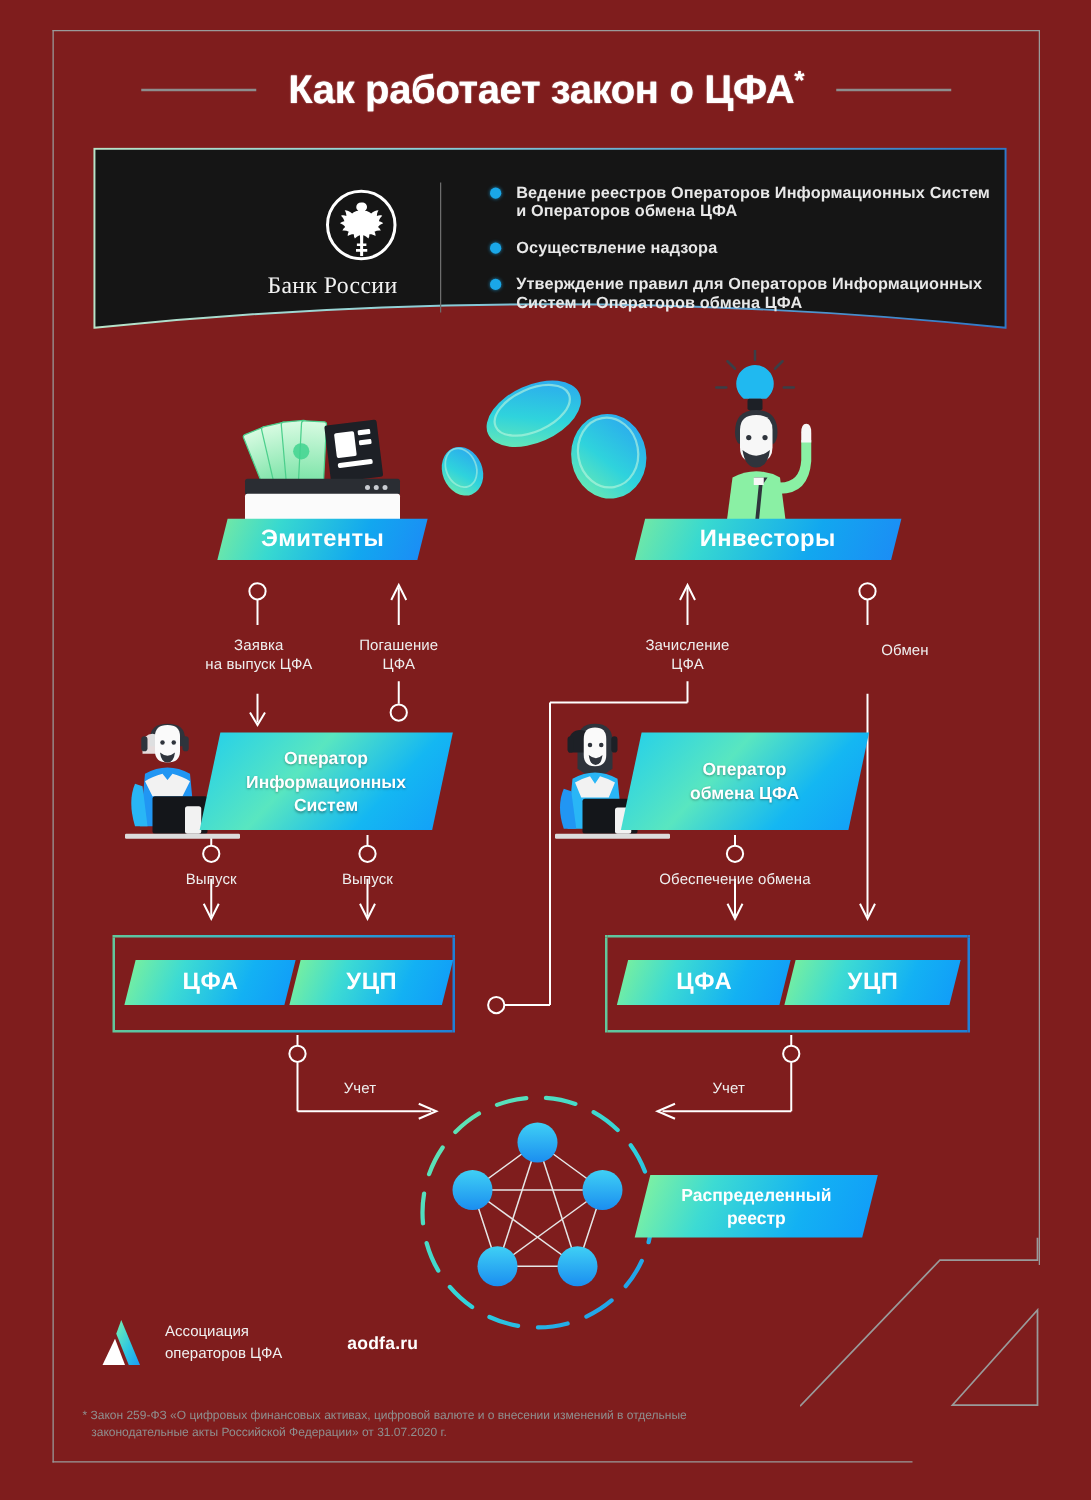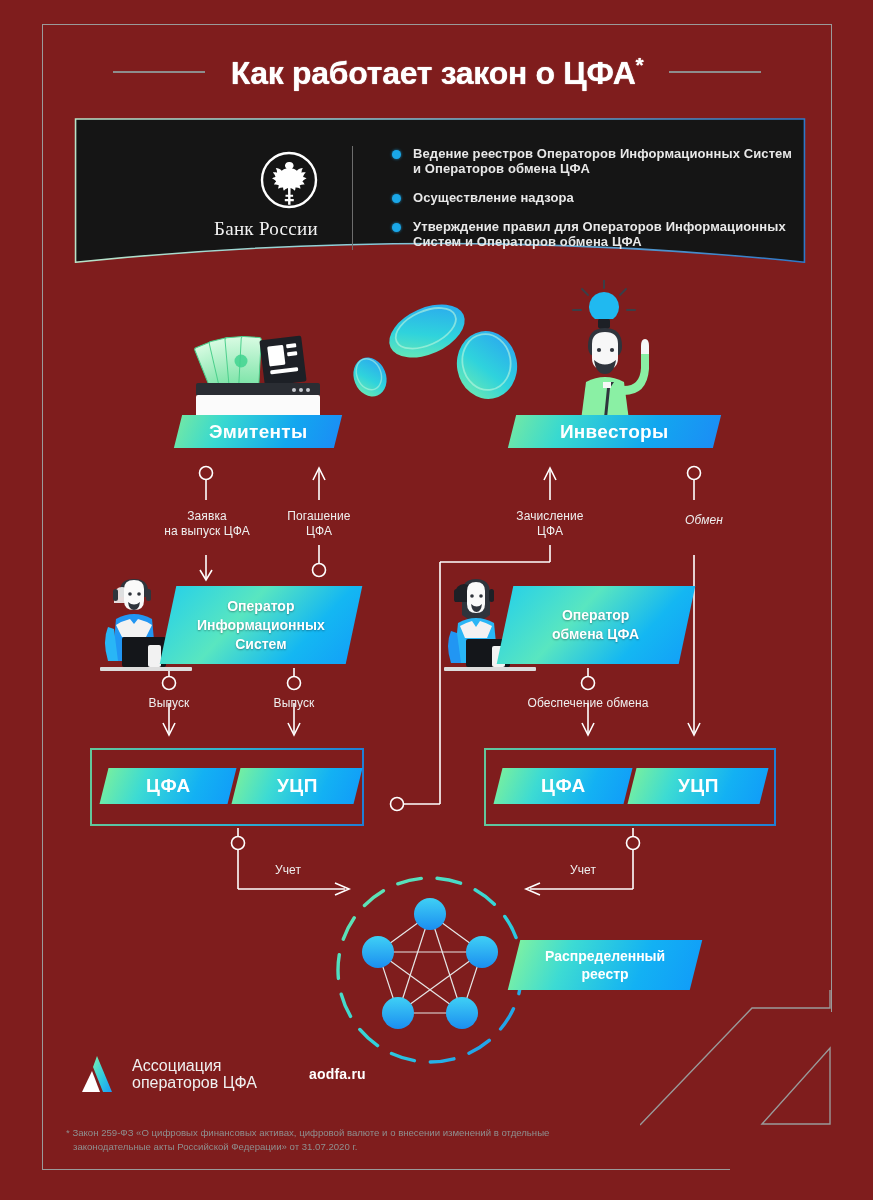--- a/index.html
+++ b/index.html
@@ -69,21 +69,21 @@
   .reg-banner{position:absolute;left:514px;top:940px;width:182px;height:50px;transform:skewX(-14deg);
               background:linear-gradient(100deg,#7bf0a4 0%,#3ddbd3 28%,#13b1f3 70%,#119ef8 100%);
               display:flex;align-items:center;justify-content:center;}
   .reg-banner span{transform:skewX(14deg);text-align:center;font-size:14px;line-height:18px;font-weight:bold;color:#fff;}
 
   
   .lbl{position:absolute;text-align:center;font-size:12px;line-height:14.5px;color:#efefef;letter-spacing:.1px;}
 
   
   .footer{position:absolute;left:78px;top:1054px;display:flex;align-items:center;}
-  .aodfa-name{font-size:16px;line-height:17px;color:#f0f0f0;margin-left:14px;}
+  .aodfa-name{font-size:12px;line-height:17px;color:#f0f0f0;margin-left:14px;}
   .aodfa-url{font-size:14px;font-weight:bold;color:#ffffff;margin-left:52px;letter-spacing:.2px;}
   .legal{position:absolute;left:66px;top:1126px;width:680px;font-size:9.6px;line-height:14px;color:#8f8f8f;}
 
   svg{display:block;}
 </style>
 </head>
 <body>
 
 <div id="poster">
 
@@ -285,21 +285,21 @@
     <div>на выпуск ЦФА</div>
   </div>
   <div class="lbl" style="left:269px;top:509px;width:100px;">
     <div>Погашение</div>
     <div>ЦФА</div>
   </div>
   <div class="lbl" style="left:500px;top:509px;width:100px;text-align:center;">
     <div>Зачисление</div>
     <div>ЦФА</div>
   </div>
-  <div class="lbl" style="left:664px;top:513px;width:80px;font-style:italic;">Обмен</div>
+  <div class="lbl" style="left:684px;top:513px;width:80px;">Обмен</div>
 
   <div class="lbl" style="left:129px;top:696px;width:80px;">Выпуск</div>
   <div class="lbl" style="left:254px;top:696px;width:80px;">Выпуск</div>
   <div class="lbl" style="left:508px;top:696px;width:160px;">Обеспечение обмена</div>
 
   <div class="lbl" style="left:248px;top:863px;width:80px;">Учет</div>
   <div class="lbl" style="left:543px;top:863px;width:80px;">Учет</div>
 
   <svg style="position:absolute;left:100px;top:575px;" width="96" height="100">
     <g>

